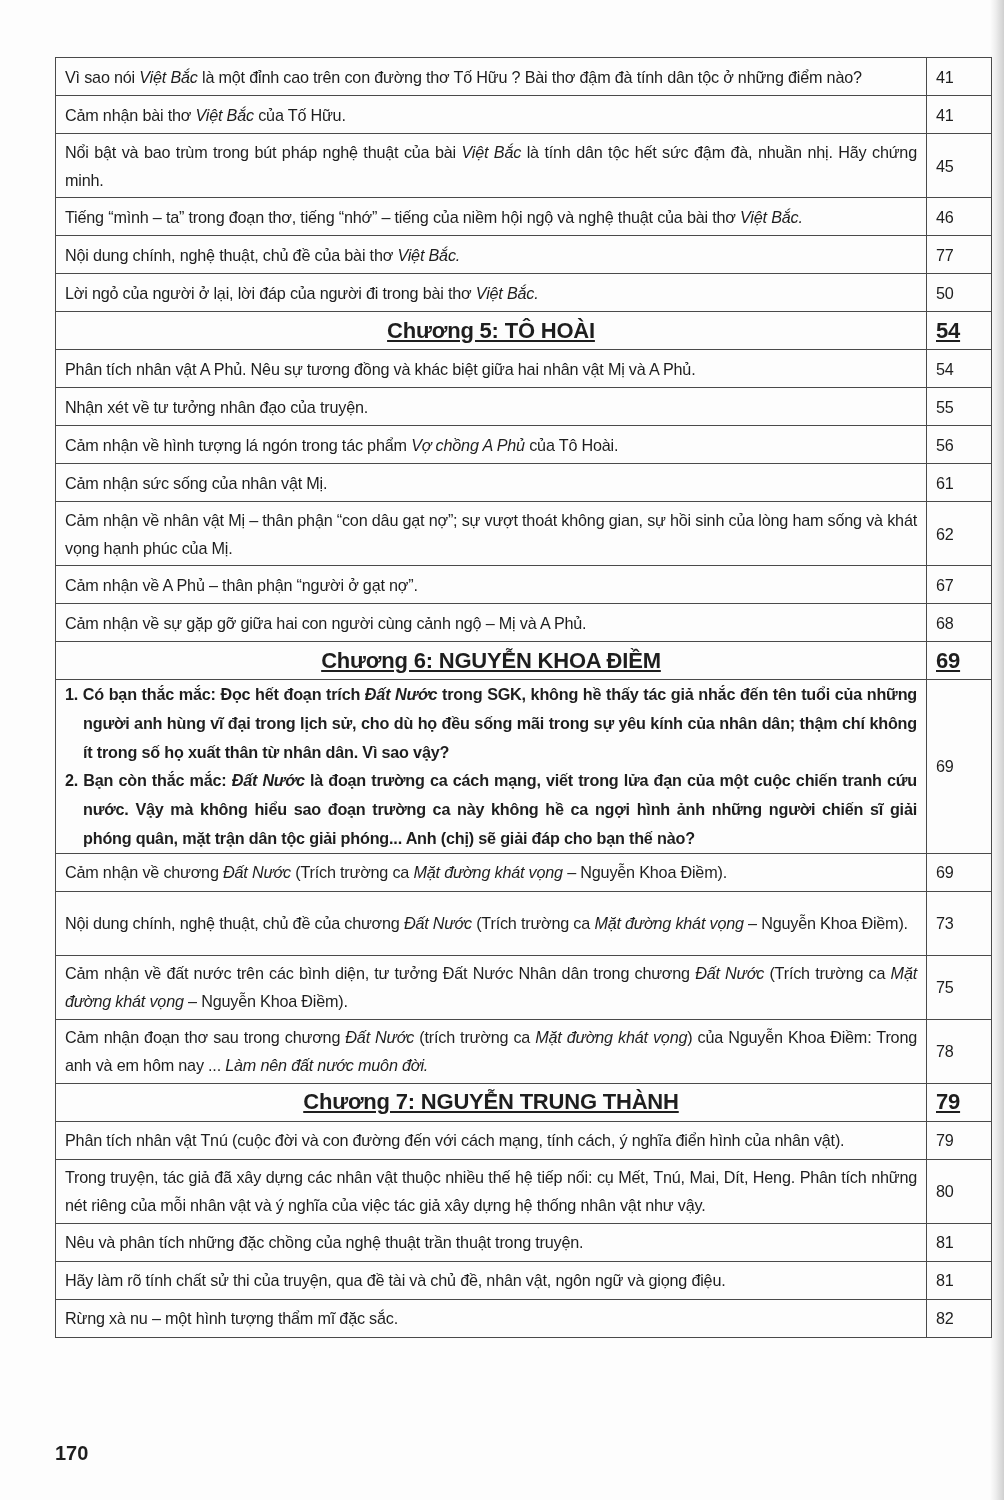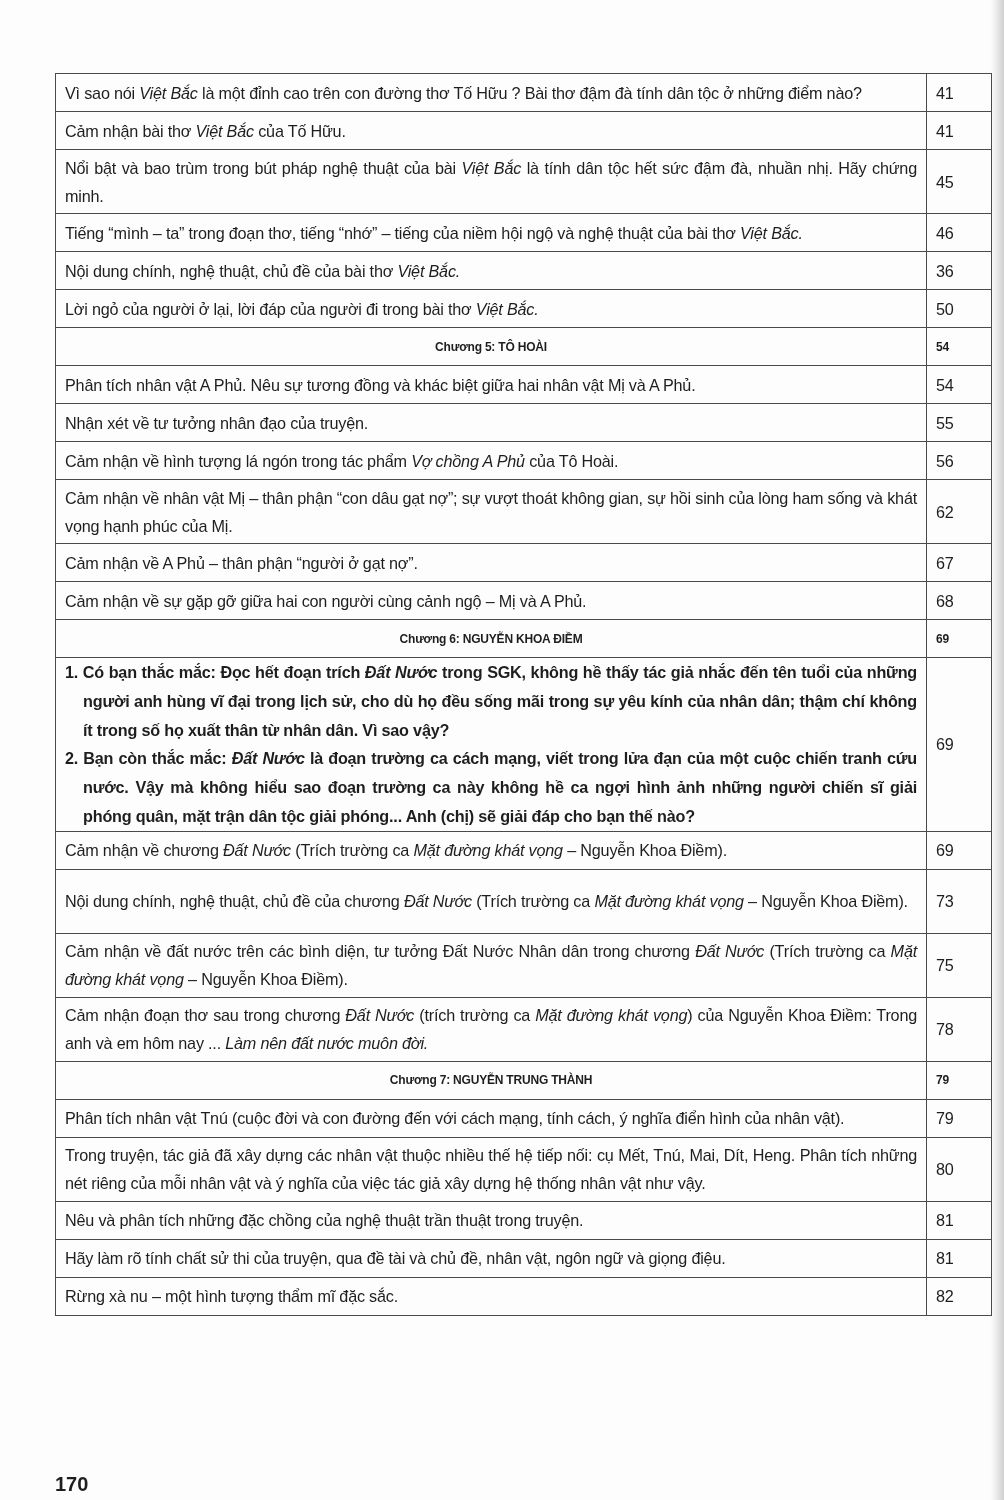--- a/index.html
+++ b/index.html
@@ -5,38 +5,38 @@
   html, body { margin:0; padding:0; }
   body {
     width:1004px; height:1500px; background:#fdfdfd; position:relative; overflow:hidden;
     font-family:"Liberation Sans", sans-serif; color:#1e1e1e;
   }
   .edge-shadow {
     position:absolute; top:0; right:0; width:14px; height:1500px;
     background:linear-gradient(to right, rgba(0,0,0,0) 0%, rgba(0,0,0,0.06) 40%, rgba(0,0,0,0.18) 100%);
   }
   table.toc {
-    position:absolute; left:55px; top:73px; width:935px;
+    position:absolute; left:55px; top:57px; width:935px;
     border-collapse:collapse; table-layout:fixed;
     font-size:16.2px; letter-spacing:-0.2px;
   }
   table.toc td {
     border:1.3px solid #4a4a4a; padding:0 9px; vertical-align:middle; line-height:28px;
   }
   td.txt { width:852px; text-align:justify; }
   td.pg { width:46px; text-align:left; padding:0; }
   tr.r1 td { height:37px; }
   tr.r2 td { height:63px; }
-  tr.ch td { height:37px; font-weight:bold; font-size:12px; }
+  tr.ch td { height:37px; font-weight:bold; font-size:22px;text-decoration:underline; }
   tr.ch td.txt { text-align:center; }
   i { font-style:italic; }
   .item { display:block; padding-left:18px; text-indent:-18px; line-height:28.8px;font-weight:bold; }
   .multi td { padding-top:4px; padding-bottom:4px; }
   .page-num {
-    position:absolute; left:55px; top:1442px; font-weight:bold; font-size:20px;margin-top:31px;
+    position:absolute; left:55px; top:1442px; font-weight:bold; font-size:20px;
   }
 </style>
 </head>
 <body>
 
 <div class="edge-shadow"></div>
 
 <table class="toc">
   <tbody id="toc-body">
       <tr class="r1">
@@ -50,41 +50,45 @@
       <tr class="r2">
         <td class="txt"><span>Nổi bật và bao trùm trong bút pháp nghệ thuật của bài </span><i>Việt Bắc</i><span> là tính dân tộc hết sức đậm đà, nhuần nhị. Hãy chứng minh.</span></td>
         <td class="pg">45</td>
       </tr>
       <tr class="r1">
         <td class="txt"><span>Tiếng “mình – ta” trong đoạn thơ, tiếng “nhớ” – tiếng của niềm hội ngộ và nghệ thuật của bài thơ </span><i>Việt Bắc.</i></td>
         <td class="pg">46</td>
       </tr>
       <tr class="r1">
         <td class="txt"><span>Nội dung chính, nghệ thuật, chủ đề của bài thơ </span><i>Việt Bắc.</i></td>
-        <td class="pg">36</td>
+        <td class="pg">77</td>
       </tr>
       <tr class="r1">
         <td class="txt"><span>Lời ngỏ của người ở lại, lời đáp của người đi trong bài thơ </span><i>Việt Bắc.</i></td>
         <td class="pg">50</td>
       </tr>
       <tr class="ch">
         <td class="txt"><span>Chương 5: TÔ HOÀI</span></td>
         <td class="pg">54</td>
       </tr>
       <tr class="r1">
         <td class="txt"><span>Phân tích nhân vật A Phủ. Nêu sự tương đồng và khác biệt giữa hai nhân vật Mị và A Phủ.</span></td>
         <td class="pg">54</td>
       </tr>
       <tr class="r1">
         <td class="txt"><span>Nhận xét về tư tưởng nhân đạo của truyện.</span></td>
         <td class="pg">55</td>
       </tr>
       <tr class="r1">
         <td class="txt"><span>Cảm nhận về hình tượng lá ngón trong tác phẩm </span><i>Vợ chồng A Phủ</i><span> của Tô Hoài.</span></td>
         <td class="pg">56</td>
+      </tr>
+      <tr class="r1">
+        <td class="txt"><span>Cảm nhận sức sống của nhân vật Mị.</span></td>
+        <td class="pg">61</td>
       </tr>
       <tr class="r2">
         <td class="txt"><span>Cảm nhận về nhân vật Mị – thân phận “con dâu gạt nợ”; sự vượt thoát không gian, sự hồi sinh của lòng ham sống và khát vọng hạnh phúc của Mị.</span></td>
         <td class="pg">62</td>
       </tr>
       <tr class="r1">
         <td class="txt"><span>Cảm nhận về A Phủ – thân phận “người ở gạt nợ”.</span></td>
         <td class="pg">67</td>
       </tr>
       <tr class="r1">

